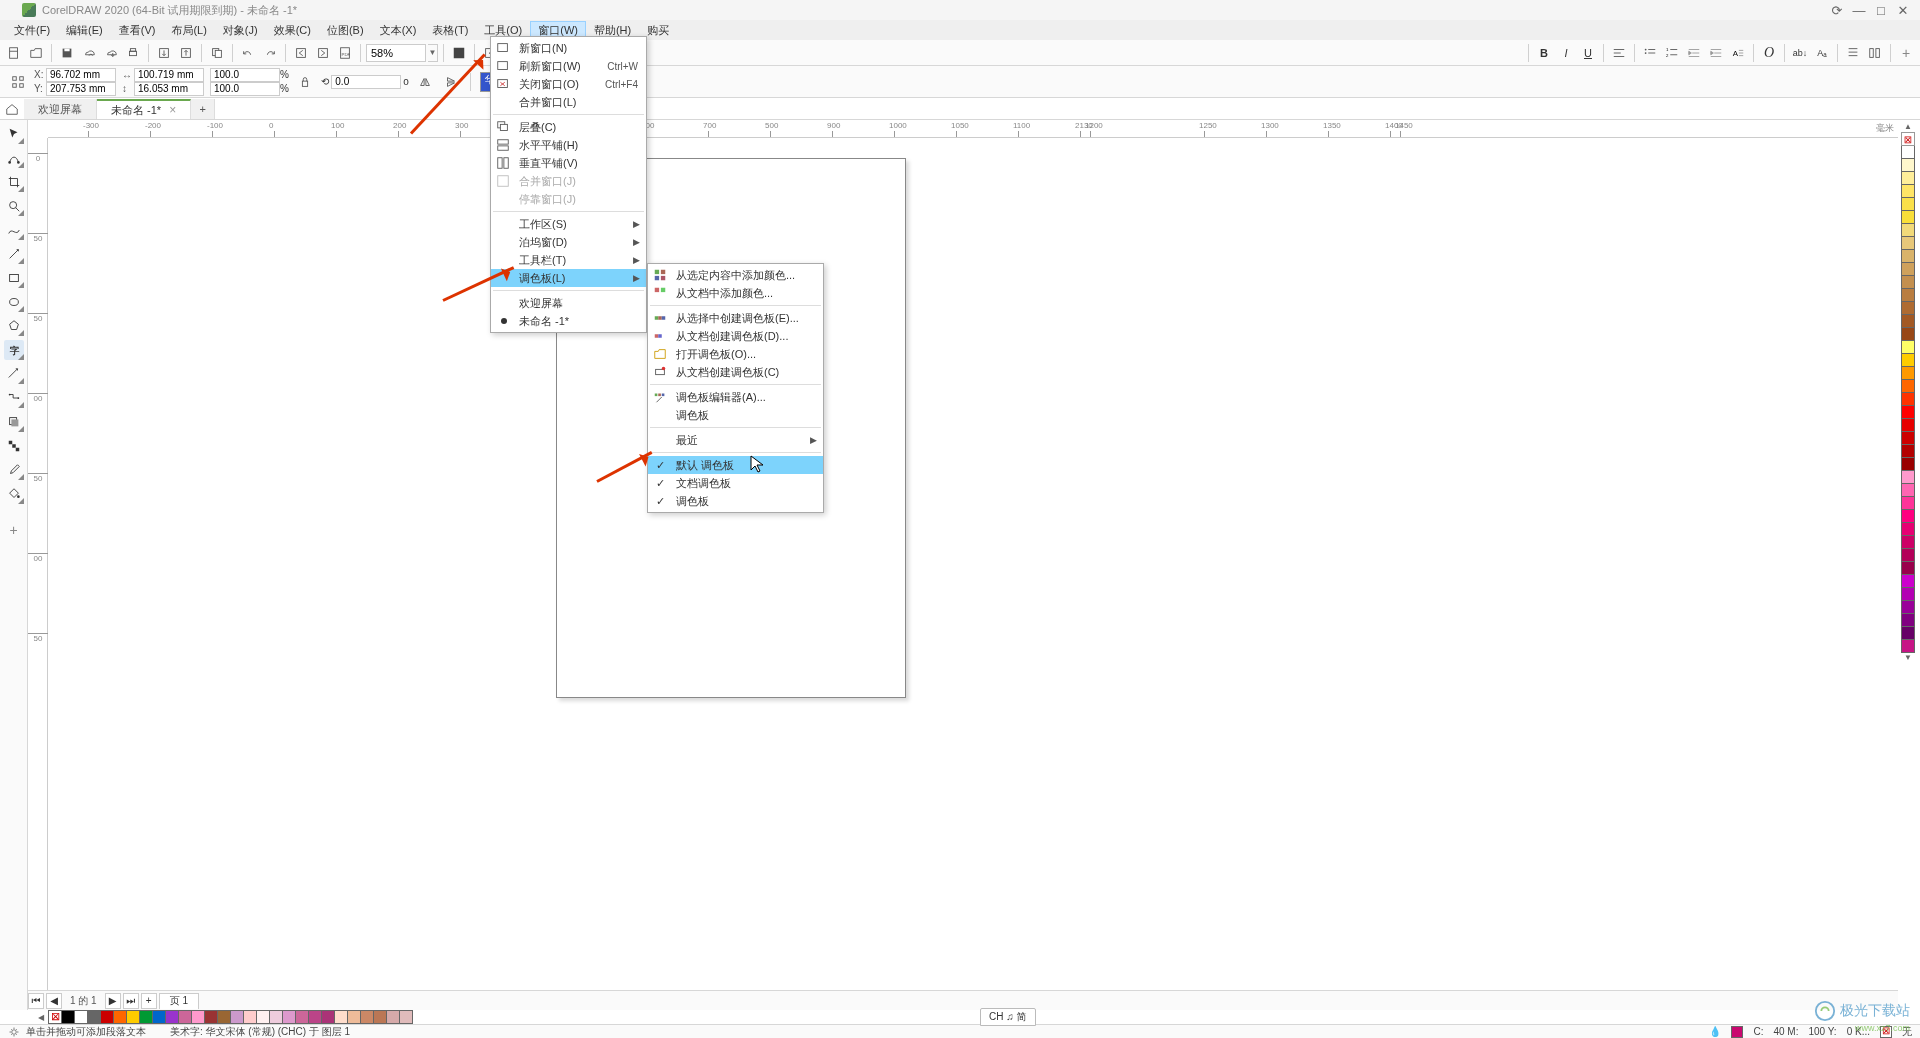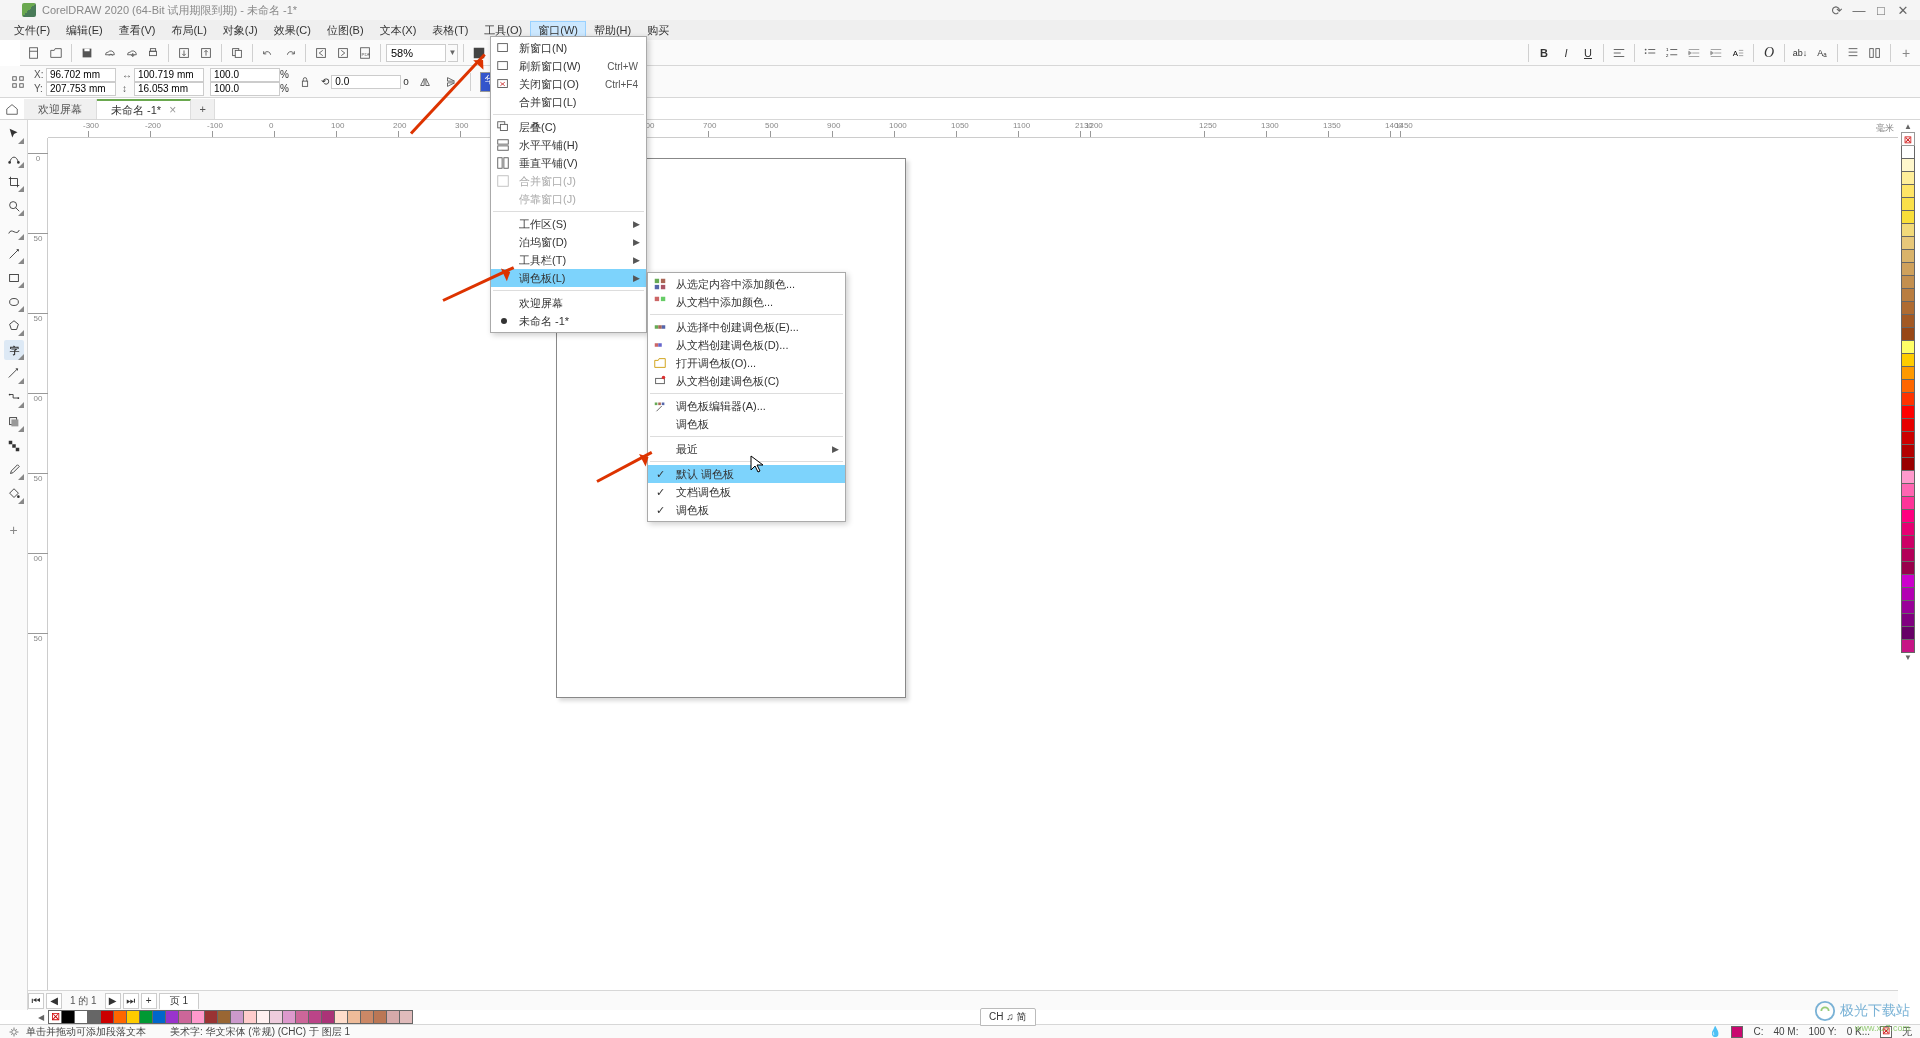--- a/index.html
+++ b/index.html
@@ -11,21 +11,21 @@
 .titlebar .title { font-size: 11px; color: #888; }
 .titlebar .ctrls { position: absolute; right: 6px; top: 2px; display: flex; gap: 0; }
 .titlebar .ctrls span { width: 22px; height: 16px; display: flex; align-items: center; justify-content: center; color: #666; font-size: 13px; }
 
 
 .menubar { height: 20px; background: #efefef; display: flex; align-items: center; padding: 0 6px; font-size: 11px; }
 .menubar .mitem { padding: 2px 8px; cursor: pointer; }
 .menubar .mitem.active { background: #cce8ff; border: 1px solid #99d1ff; padding: 1px 7px; }
 
 
-.stdbar { height: 26px; border-bottom: 1px solid #d7d7d7; display: flex; align-items: center; padding: 0 4px; gap: 2px; background: #fafafa; margin-left: 20px; }
+.stdbar { height: 26px; border-bottom: 1px solid #d7d7d7; display: flex; align-items: center; padding: 0 4px; gap: 2px; background: #fafafa; }
 .tbtn { width: 20px; height: 20px; display: flex; align-items: center; justify-content: center; border-radius: 2px; cursor: pointer; }
 .tbtn svg { width: 14px; height: 14px; }
 .sep { width: 1px; height: 18px; background: #d0d0d0; margin: 0 3px; }
 .zoom-input { width: 60px; height: 18px; border: 1px solid #ccc; font-size: 11px; padding: 0 4px; text-align: left; }
 .dd { width: 10px; height: 18px; border: 1px solid #ccc; border-left: none; display: flex; align-items: center; justify-content: center; font-size: 8px; color: #666; }
 
 
 .propbar { height: 32px; display: flex; align-items: center; padding: 0 8px; gap: 6px; border-bottom: 1px solid #d7d7d7; background: #fafafa; font-size: 10px; }
 .propbar .pgrp { display: flex; align-items: center; gap: 2px; }
 .propbar input[type=text] { width: 70px; height: 14px; border: 1px solid #ccc; font-size: 10px; padding: 0 3px; }
@@ -797,21 +797,21 @@
   <div class="msep"></div>
   <div class="mi">
       <span>欢迎屏幕</span>
     </div>
   <div class="mi">
       <span class="radio"></span>
       <span>未命名 -1*</span>
     </div>
 </div>
 
-<div class="menu" style="left:647px; top:272px; width:199px">
+<div class="menu" style="left:647px; top:263px; width:177px">
   <div class="mi">
       <span class="icon">
         <svg width="14" height="14" viewBox="0 0 16 16">
           <rect x="2" y="2" width="5" height="5" fill="#6a5"></rect>
           <rect x="9" y="2" width="5" height="5" fill="#a65"></rect>
           <rect x="2" y="9" width="5" height="5" fill="#56a"></rect>
           <rect x="9" y="9" width="5" height="5" fill="#a56"></rect>
         </svg>
       </span>
       <span>从选定内容中添加颜色...</span>

